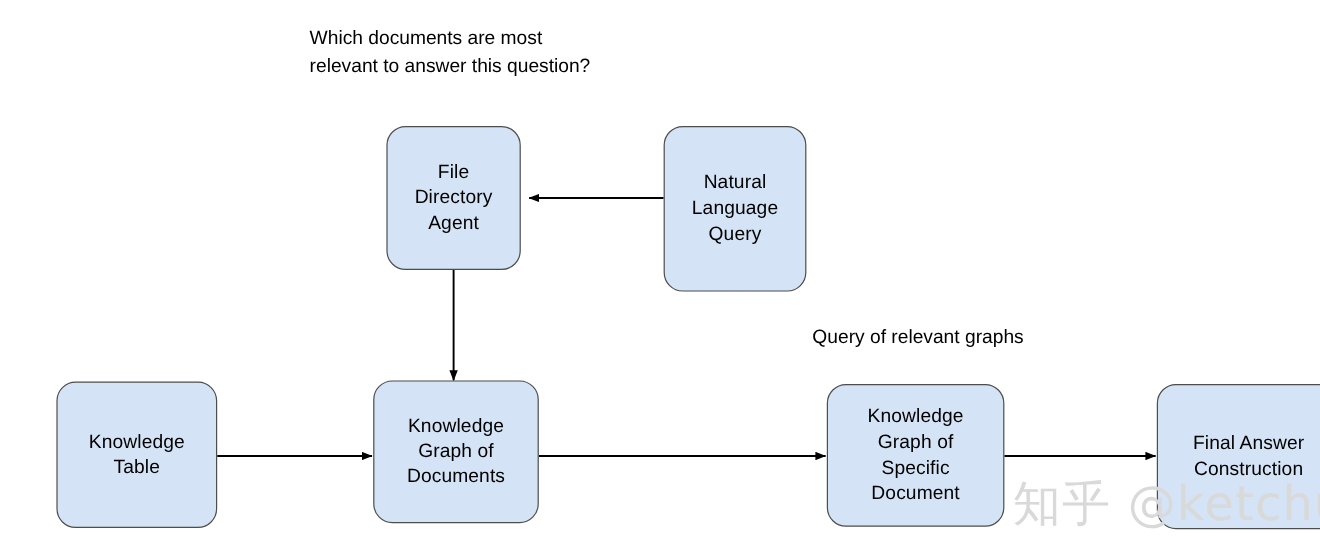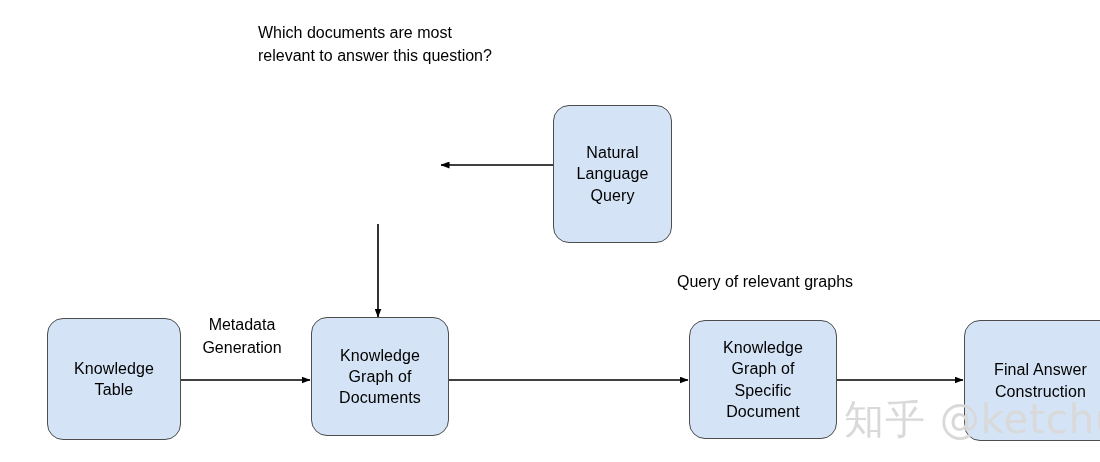--- a/index.html
+++ b/index.html
@@ -87,41 +87,42 @@
 
     <line x1="346" y1="224" x2="346" y2="317" stroke="#000000" stroke-width="1.6" marker-end="url(#arrowhead)"></line>
 
     <line x1="149" y1="380" x2="278" y2="380" stroke="#000000" stroke-width="1.6" marker-end="url(#arrowhead)"></line>
 
     <line x1="417" y1="380" x2="656" y2="380" stroke="#000000" stroke-width="1.6" marker-end="url(#arrowhead)"></line>
 
     <line x1="805" y1="380" x2="931" y2="380" stroke="#000000" stroke-width="1.6" marker-end="url(#arrowhead)"></line>
   </svg>
 
+  <div class="node" style="left:290px; top:105px; width:112px; height:120px;">File
+Directory
+Agent</div>
 
   <div class="node" style="left:521px; top:105px; width:119px; height:138px;">Natural
 Language
 Query</div>
 
   <div class="node" style="left:15px; top:318px; width:134px; height:122px;">Knowledge
 Table</div>
 
   <div class="node" style="left:279px; top:317px; width:138px; height:119px;">Knowledge
 Graph of
 Documents</div>
 
   <div class="node" style="left:657px; top:320px; width:148px; height:119px;">Knowledge
 Graph of
 Specific
 Document</div>
 
   <div class="node" style="left:932px; top:320px; width:153px; height:121px;">Final Answer
 Construction</div>
 
-  <div class="caption center" style="left:150px; top:314px; width:120px;">Metadata
-Generation</div>
 
 
   <div class="caption center" style="left:616px; top:271px; width:234px;">Query of relevant graphs</div>
 
   <div class="watermark">知乎 @ketchum</div>
 
 </div>
 
 </body></html>

